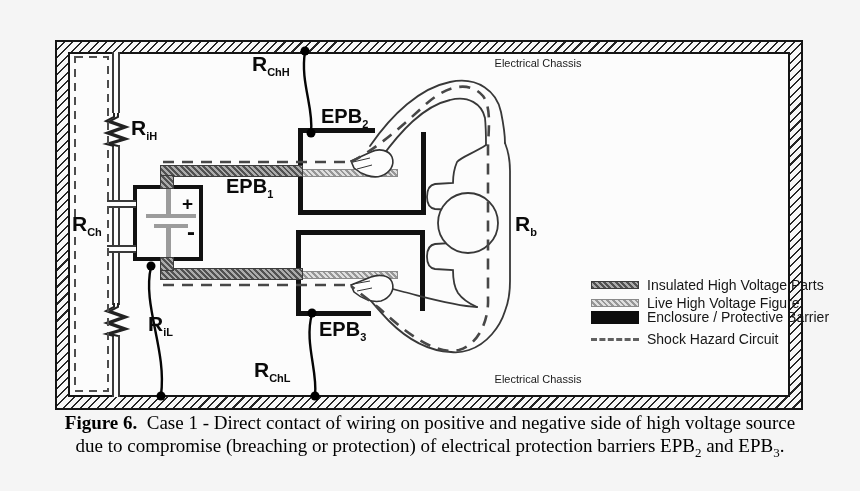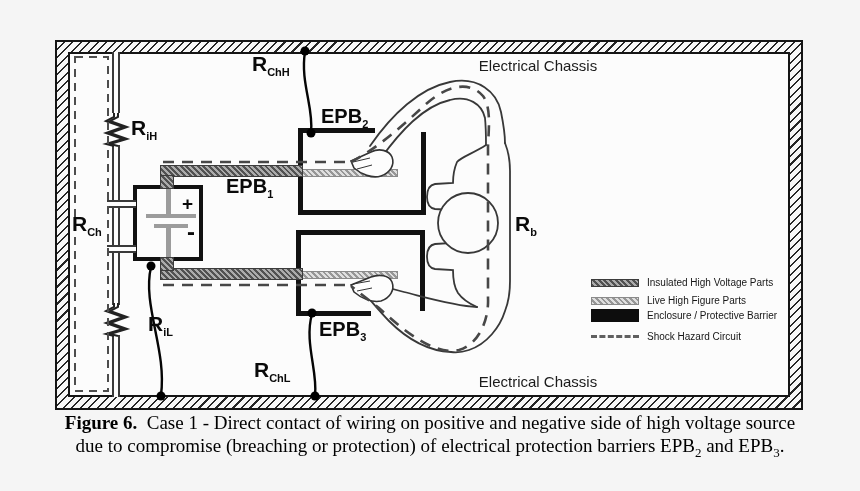--- a/index.html
+++ b/index.html
@@ -26,24 +26,24 @@
   
   .rail{position:absolute;width:8px;box-sizing:border-box;background:#fdfdfd;
       border-left:2px solid #3a3a3a;border-right:2px solid #3a3a3a;}
   .stub{position:absolute;height:8px;box-sizing:border-box;background:#fdfdfd;
       border-top:2px solid #3a3a3a;border-bottom:2px solid #3a3a3a;}
   svg.art{position:absolute;left:0;top:0;pointer-events:none;}
   
   .rlab{position:absolute;font-weight:700;font-size:21px;color:#0a0a0a;white-space:nowrap;}
   .rlab .sub,.epblab .sub{font-size:11px;position:relative;top:5px;font-weight:700;}
   .epblab{position:absolute;font-weight:700;font-size:20px;color:#0a0a0a;white-space:nowrap;}
-  .chassis-lab{position:absolute;left:448px;width:180px;text-align:center;font-size:15px;color:#1b1b1b;}
+  .chassis-lab{position:absolute;left:448px;width:180px;text-align:center;font-size:11px;color:#1b1b1b;}
   
   .lrow{position:absolute;left:591px;display:flex;align-items:center;gap:8px;}
-  .lrow .ltext{font-size:10px;color:#161616;white-space:nowrap;}
+  .lrow .ltext{font-size:14px;color:#161616;white-space:nowrap;}
   .sw-ins{width:48px;height:8px;}
   .sw-live{width:48px;height:8px;}
   .sw-enc{width:48px;height:13px;background:#0d0d0d;}
   .sw-shock{width:48px;height:0;border-top:3px dashed #606060;}
   
   .caption{position:absolute;left:0;top:411px;width:860px;text-align:center;color:#000;
       font-family:"Liberation Serif",serif;font-size:19px;line-height:23px;}
   .caption .cap-b{font-weight:700;}
   .caption sub{font-size:13px;}
 </style>
@@ -154,21 +154,21 @@
     <div class="epblab" style="left:321px;top:105px"><span>EPB</span><span class="sub">2</span></div>
     <div class="epblab" style="left:226px;top:175px"><span>EPB</span><span class="sub">1</span></div>
     <div class="epblab" style="left:319px;top:318px"><span>EPB</span><span class="sub">3</span></div>
 
     <div class="lrow" style="top:277px">
       <div class="ins sw-ins" style="position:static"></div>
       <div class="ltext">Insulated High Voltage Parts</div>
     </div>
     <div class="lrow" style="top:295px">
       <div class="live sw-live" style="position:static"></div>
-      <div class="ltext">Live High Figure Parts</div>
+      <div class="ltext">Live High Voltage Figure</div>
     </div>
     <div class="lrow" style="top:309px">
       <div class="sw-enc"></div>
       <div class="ltext">Enclosure / Protective Barrier</div>
     </div>
     <div class="lrow" style="top:331px">
       <div class="sw-shock"></div>
       <div class="ltext">Shock Hazard Circuit</div>
     </div>
   </div>

